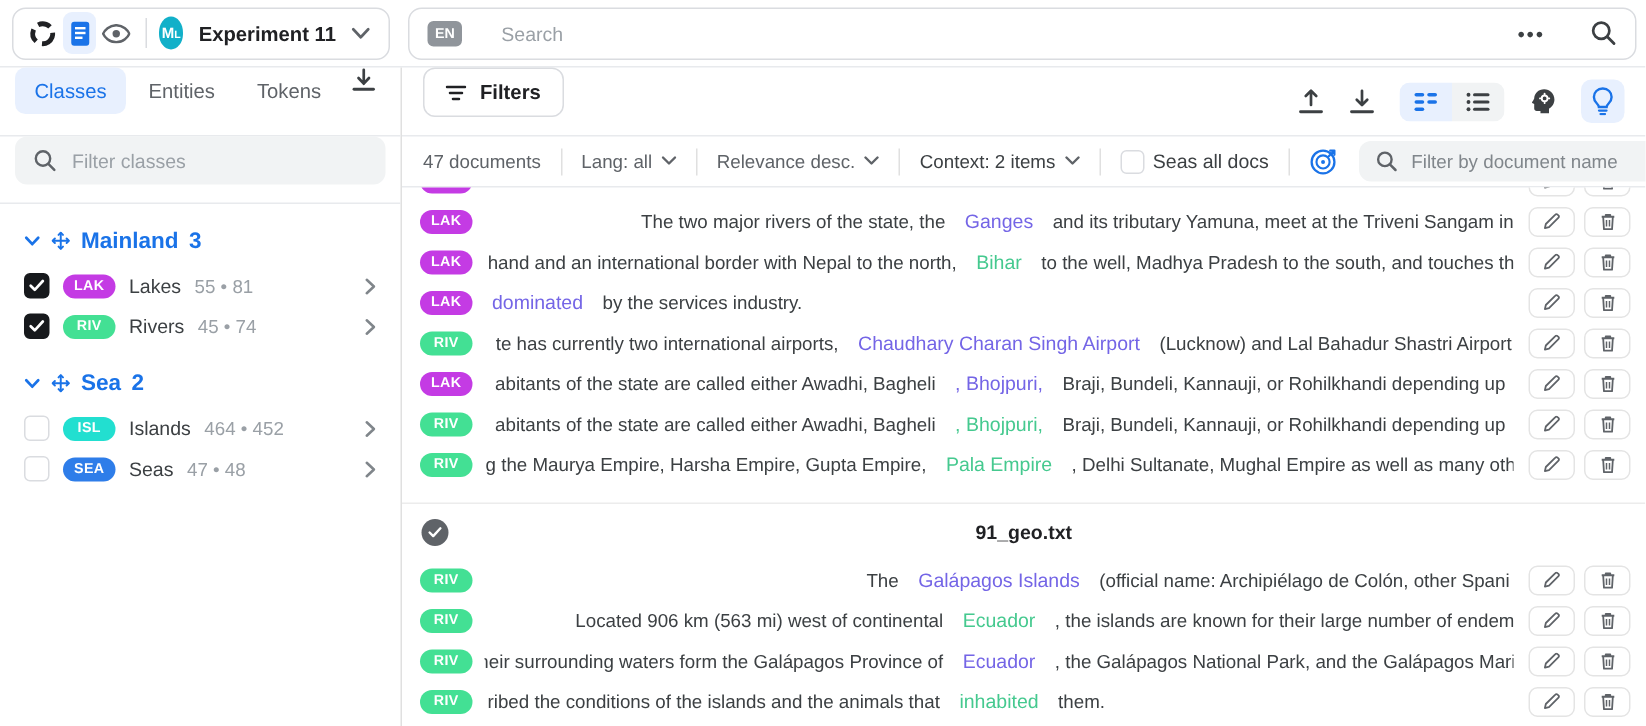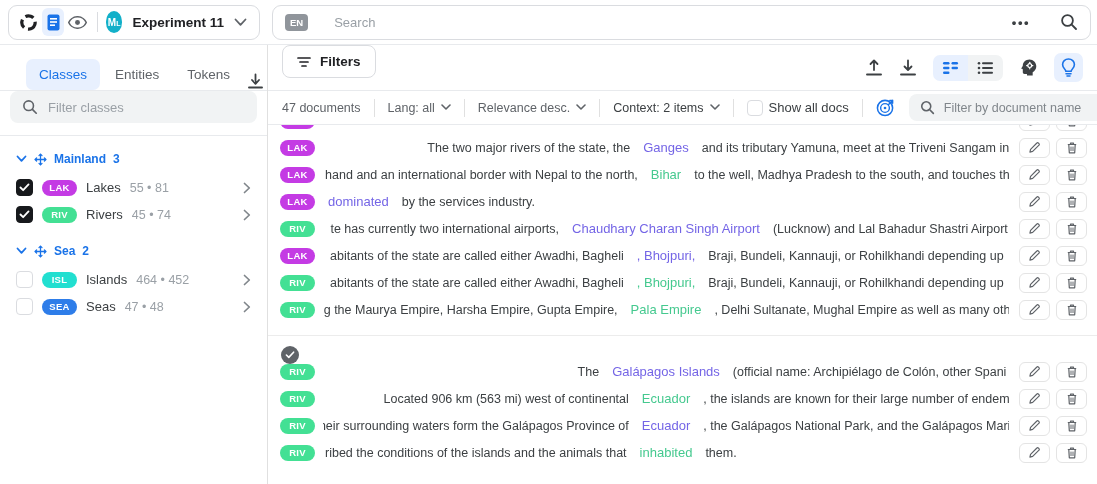--- a/index.html
+++ b/index.html
@@ -24,34 +24,34 @@
   .search-input { border:none; outline:none; flex:1; font-size:13px; font-family:inherit; color:#3c4043; background:transparent; }
   .search-input::placeholder { color:#9aa0a6; }
   .dots { color:#3c4043; font-size:13px; font-weight:bold; letter-spacing:1.5px; margin-right:4px; cursor:pointer; }
 
   
   .content { display:flex; height:439px; }
   .sidebar { width:268px; flex:none; border-right:1px solid #e0e0e0; display:flex; flex-direction:column; }
   .main { flex:1; min-width:0; display:flex; flex-direction:column; }
 
   
-  .tabs { height:46px; border-bottom:1px solid #e8eaed; display:flex; align-items:flex-end; padding:0 26px; gap:2px; }
+  .tabs { height:46px; border-bottom:1px solid #e8eaed; display:flex; align-items:flex-start; padding:0 10px; gap:2px; }
   .tab { font-size:13.5px; color:#5f6368; padding:8px 13px; border-radius:7px; cursor:pointer; white-space:nowrap; }
   .tab.active { background:#e8f0fe; color:#1a73e8; }
   .tabs .spacer, .spacer { flex:1; }
   .meta-row { height:38px; display:flex; align-items:center; padding:0 14px 0 16px; gap:12px; }
   .meta-text { font-size:12.5px; color:#80868b; flex:1; }
   .filter-box { margin:0 10px 12px 10px; background:#f1f3f4; border-radius:8px; height:32px;
     display:flex; align-items:center; padding:0 12px; gap:10px; }
   .filter-box input { border:none; outline:none; background:transparent; font-size:13px; font-family:inherit; flex:1; color:#3c4043; }
   .filter-box input::placeholder { color:#9aa0a6; }
   .sidebar-sep { border-top:1px solid #e8eaed; }
   .tree { padding:12px 8px 0 14px; overflow:hidden; }
   .group { margin-bottom:12px; }
-  .group-header { display:flex; align-items:center; gap:7px; color:#1a73e8; font-size:12px; font-weight:bold;
+  .group-header { display:flex; align-items:center; gap:7px; color:#1a73e8; font-size:15px; font-weight:bold;
     padding:4px 2px 8px 2px; cursor:pointer; }
   .class-item { display:flex; align-items:center; gap:9px; height:27px; padding:0 2px; }
   .cb { width:17px; height:17px; border-radius:4px; border:1.5px solid #dadce0; background:#fff; flex:none;
     display:flex; align-items:center; justify-content:center; cursor:pointer; }
   .cb.checked { background:#17191c; border-color:#17191c; }
   .badge { min-width:35px; height:16px; border-radius:9px; color:#fff; font-size:9.5px; font-weight:bold;
     display:inline-flex; align-items:center; justify-content:center; padding:0 7px; letter-spacing:.3px; flex:none; }
   .class-name { font-size:13px; color:#3c4043; white-space:nowrap; }
   .class-counts { font-size:12.5px; color:#9aa0a6; white-space:nowrap; }
   .chev-right { margin-left:auto; margin-right:6px; cursor:pointer; }
@@ -392,21 +392,21 @@
       <span class="tsep"></span>
       <span class="titem" style="color:#3c4043;">
         <span>Context: 2 items</span>
         <svg width="10" height="7" viewBox="0 0 10 7">
             <polyline points="1,1 5,5 9,1" fill="none" stroke="#5f6368" stroke-width="1.6" stroke-linecap="round" stroke-linejoin="round"></polyline>
           </svg>
       </span>
       <span class="tsep"></span>
       <span class="titem">
         <span class="cb-sm"></span>
-        <span class="showall">Show all docs</span>
+        <span class="showall">Seas all docs</span>
       </span>
       <span class="tsep"></span>
       <span style="cursor:pointer;">
         <svg width="19" height="19" viewBox="0 0 20 20">
             <circle cx="9.5" cy="10.5" r="8" fill="none" stroke="#1a73e8" stroke-width="1.6"></circle>
             <circle cx="9.5" cy="10.5" r="4.6" fill="none" stroke="#1a73e8" stroke-width="1.5"></circle>
             <circle cx="9.5" cy="10.5" r="1.4" fill="#1a73e8"></circle>
             <path d="M13 7 L17.5 2.5 M17.5 2.5 h-3 M17.5 2.5 v3" fill="none" stroke="#1a73e8" stroke-width="1.5" stroke-linecap="round" stroke-linejoin="round"></path>
           </svg>
       </span>
@@ -590,20 +590,21 @@
       </button>
     </span>
   </div>
 
   <div class="doc-header">
     <span class="check-circle">
       <svg width="10" height="8" viewBox="0 0 12 10">
               <polyline points="1.5,5 4.5,8 10.5,1.5" fill="none" stroke="#fff" stroke-width="2" stroke-linecap="round" stroke-linejoin="round"></polyline>
             </svg>
     </span>
+    <div class="doc-title">91_geo.txt</div>
   </div>
 
   <div class="row">
     <span class="badge" style="background: rgb(67, 224, 148);">RIV</span>
     <span class="ctx-left">The</span>
     <span class="entity" style="color: rgb(116, 101, 230);">Galápagos Islands</span>
     <span class="ctx-right">(official name: Archipiélago de Colón, other Spani</span>
     <span class="actions">
       <button class="act-btn">
         <svg width="11" height="11" viewBox="0 0 12 12">

